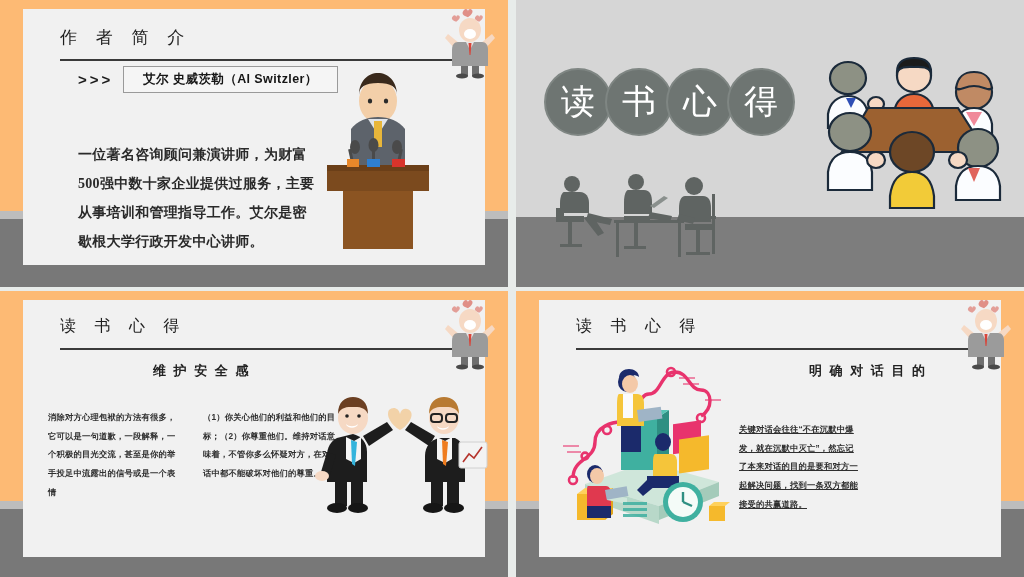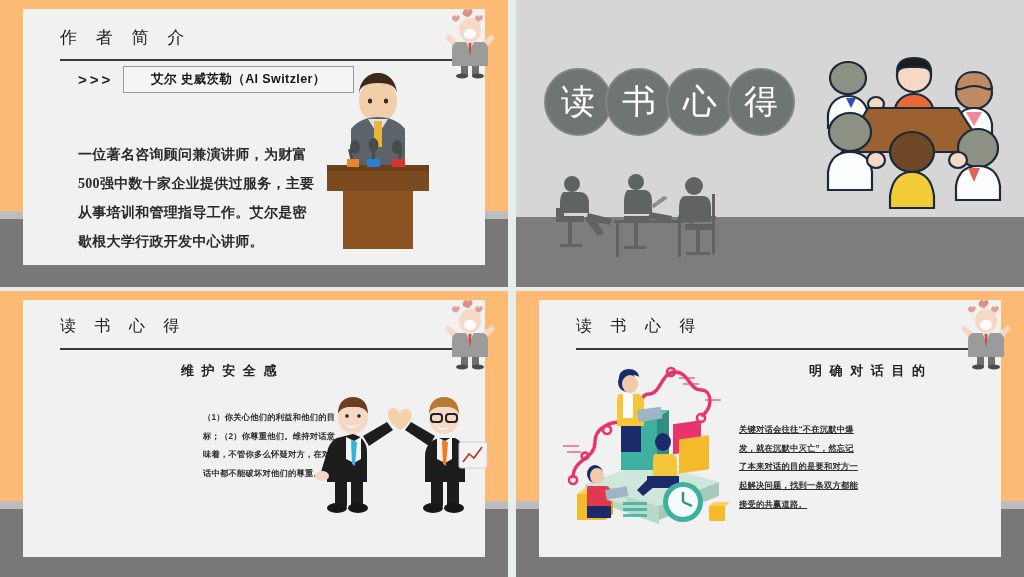--- a/index.html
+++ b/index.html
@@ -24,21 +24,21 @@
   
   .s1 .card { left:23px; top:9px; right:23px; bottom:22px; }
   .s1 .title {
     position:absolute; left:37px; top:17px; font-size:17px; color:#1e1e1e;
     letter-spacing:7px; font-weight:500;
   }
   .s1 .rule { position:absolute; left:37px; right:20px; top:50px; height:2px; background:#3a3a3a; }
   .chev { position:absolute; left:55px; top:62px; font-size:15px; font-weight:bold; letter-spacing:3px; color:#1a1a1a; }
   .namebox {
     position:absolute; left:100px; top:57px; border:1px solid #9a9a9a; background:#f5f5f5;
-    padding:4px 27px; font-size:12.5px; color:#161616; font-weight:bold; letter-spacing:.4px;
+    padding:4px 19px; font-size:12.5px; color:#161616; font-weight:bold; letter-spacing:.4px;
   }
   .s1 .body {
     position:absolute; left:55px; top:132px; width:242px; font-size:14px; line-height:2.07;
     color:#2a2a2a; font-weight:bold; letter-spacing:.3px;font-family:Liberation Serif, serif;
   }
 
   
   .s2 { background:#d6d6d6; }
   .s2 .wall { position:absolute; left:0; top:0; right:0; height:217px; background:#d6d6d6; }
   .s2 .floor { height:70px; background:#7d7d7d; }
@@ -217,22 +217,23 @@
   </div>
 
   <div class="slide sx s3">
     <div class="floor-line"></div>
     <div class="floor"></div>
 
     <div class="card">
       <div class="title">读 书 心 得</div>
       <div class="rule"></div>
 
-      <div class="sec-title" style="left:130px; top:62px;margin-left:28px;">维 护 安 全 感</div>
-
+      <div class="sec-title" style="left:130px; top:62px;">维 护 安 全 感</div>
+
+      <div class="col" style="left:25px; top:108px; width:135px;">消除对方心理包袱的方法有很多，它可以是一句道歉，一段解释，一个积极的目光交流，甚至是你的举手投足中流露出的信号或是一个表情</div>
       <div class="col" style="left:180px; top:108px; width:135px;">（1）你关心他们的利益和他们的目标；（2）你尊重他们。维持对话意味着，不管你多么怀疑对方，在对话中都不能破坏对他们的尊重。</div>
 
       <div style="position:absolute; left:290px; top:90px; width:175px; height:130px;">
         <svg width="175" height="130" viewBox="0 0 175 130">
 
           <g>
             <path d="M24 48c-6 3-10 9-10 18v26h40V62c0-10-6-16-14-18z" fill="#1d1d1d"></path>
             <path d="M33 47l8 4 7-4v22l-7 4-8-4z" fill="#f4f4f4"></path>
             <path d="M38 50l6 2-2 24-3-2z" fill="#34b4dc"></path>
             <ellipse cx="40" cy="28" rx="15" ry="16" fill="#f6d9c4"></ellipse>

